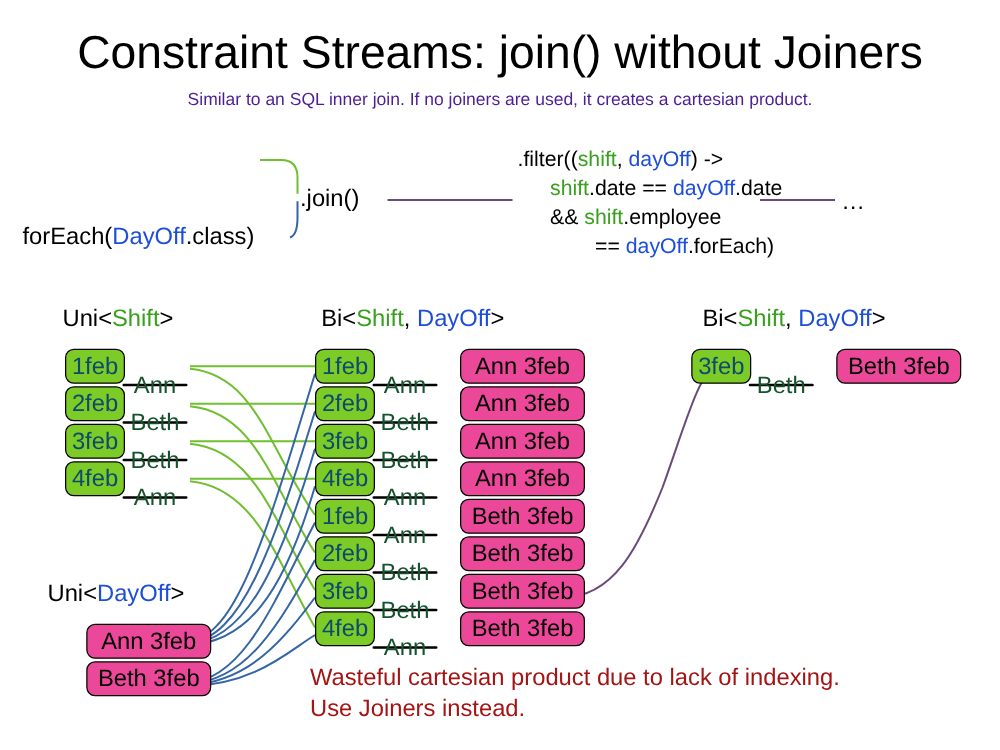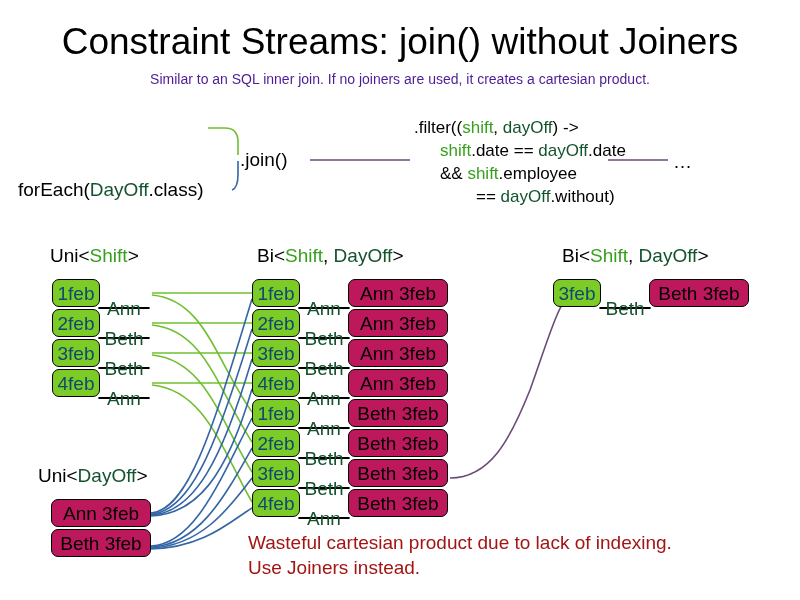--- a/index.html
+++ b/index.html
@@ -17,21 +17,21 @@
     white-space:nowrap;
   }
   .subtitle{
     position:absolute;left:0;top:70px;width:800px;text-align:center;
     font-size:14px;line-height:18px;color:#4c1d95;white-space:nowrap;
   }
 
   
   .code{position:absolute;font-size:19px;line-height:24px;white-space:pre;color:#000;}
   .tok-shift{color:#38A01E;}
-  .tok-dayoff{color:#14532d;}
+  .tok-dayoff{color:#1d4ed8;}
 
   .forEach1{left:18px;top:118px;}
   .forEach2{left:18px;top:178px;}
   .joinlbl{left:240px;top:148px;}
   .filterblk{left:414px;top:116px;font-size:17px;line-height:23px;}
   .ellipsis{left:673px;top:150px;font-size:19px;color:#000;}
 
   
   .caption{position:absolute;font-size:19px;line-height:22px;white-space:nowrap;color:#000;}
   .cap-uni-shift{left:50px;top:245px;}
@@ -43,21 +43,21 @@
   .row{position:absolute;display:flex;height:28px;align-items:stretch;}
   .cell{
     box-sizing:border-box;
     border:1.6px solid #000000;border-radius:7px;
     display:flex;align-items:center;justify-content:center;
     font-size:19px;line-height:19px;
     margin-left:-2px;
   }
   .cell:first-child{margin-left:0;}
   .cell.green{background:#7CCB27;}
-  .cell.blue{background:#be185d;}
+  .cell.blue{background:#ec4899;margin-left:18px;}
   .c-date{width:48px;color:#0c4a6e;}
   .c-name{width:52px;color:#14532d;margin-top:28px;}
   .c-dayoff{width:100px;color:#000;}
 
   
   .warning{
     position:absolute;left:248px;top:530px;
     font-size:19px;line-height:25px;color:#A31515;white-space:pre-line;
   }
   #warn-line2{position:absolute;left:248px;top:555px;font-size:19px;line-height:25px;color:#A31515;}
@@ -111,21 +111,21 @@
   <div class="subtitle">Similar to an SQL inner join. If no joiners are used, it creates a cartesian product.</div>
 
 
   <div class="code forEach2"><span>forEach(</span><span class="tok-dayoff">DayOff</span><span>.class)</span></div>
 
   <div class="code joinlbl">.join()</div>
 
   <div class="code filterblk"><span>.filter((</span><span class="tok-shift">shift</span><span>, </span><span class="tok-dayoff">dayOff</span><span>) -&gt;</span>
 <span style="display:inline-block;width:26px"></span><span class="tok-shift">shift</span><span>.date == </span><span class="tok-dayoff">dayOff</span><span>.date</span>
 <span style="display:inline-block;width:26px"></span><span>&amp;&amp; </span><span class="tok-shift">shift</span><span>.employee</span>
-<span style="display:inline-block;width:62px"></span><span>== </span><span class="tok-dayoff">dayOff</span><span>.without)</span></div>
+<span style="display:inline-block;width:62px"></span><span>== </span><span class="tok-dayoff">dayOff</span><span>.forEach)</span></div>
 
   <div class="code ellipsis">…</div>
 
   <div class="caption cap-uni-shift"><span>Uni&lt;</span><span class="tok-shift">Shift</span><span>&gt;</span></div>
 
   <div class="caption cap-bi-mid"><span>Bi&lt;</span><span class="tok-shift">Shift</span><span>, </span><span class="tok-dayoff">DayOff</span><span>&gt;</span></div>
 
   <div class="caption cap-bi-right"><span>Bi&lt;</span><span class="tok-shift">Shift</span><span>, </span><span class="tok-dayoff">DayOff</span><span>&gt;</span></div>
 
   <div class="caption cap-uni-dayoff"><span>Uni&lt;</span><span class="tok-dayoff">DayOff</span><span>&gt;</span></div>

